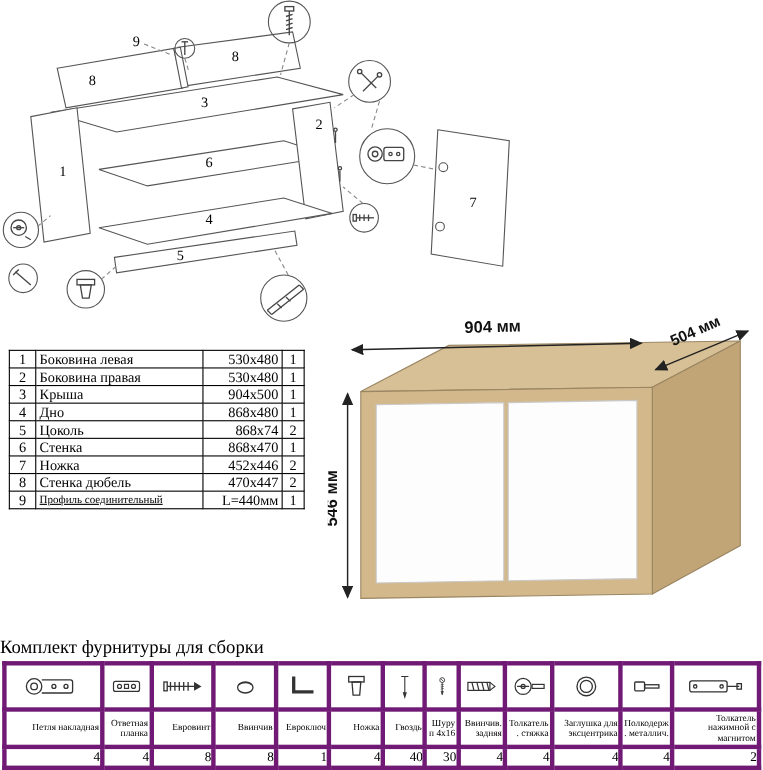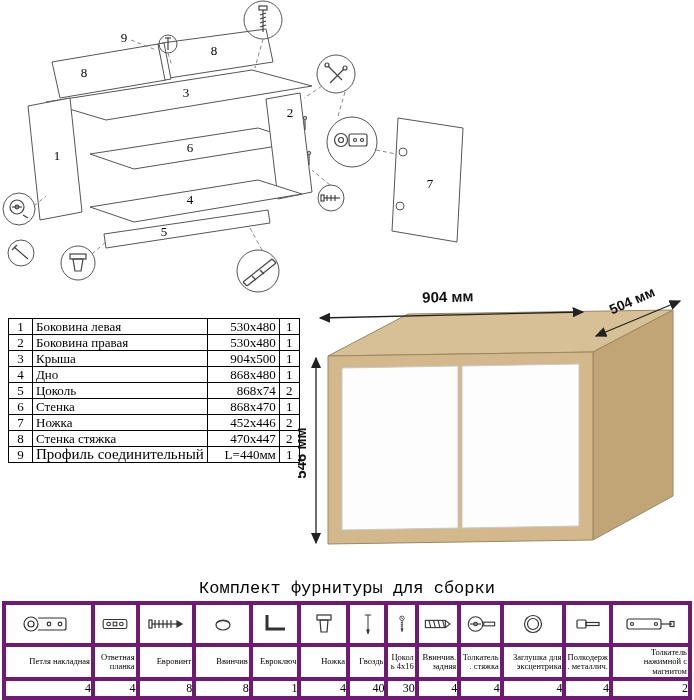--- a/index.html
+++ b/index.html
@@ -9,26 +9,26 @@
 
   .exploded { position:absolute; left:0; top:0; }
   .exploded text { font-family:"Liberation Serif", serif; }
 
   .parts-table { position:absolute; left:8px; top:318px; border-collapse:collapse; font-size:13px; }
   .parts-table td { border:1px solid #000; height:16px; line-height:15px; padding:0 3px; white-space:nowrap; }
   .parts-table td.c-num { width:24px; text-align:center; }
   .parts-table td.c-name { width:152px; }
   .parts-table td.c-size { width:72px; text-align:right;margin-left:24px; }
   .parts-table td.c-qty { width:20px; text-align:center; }
-  .parts-table tr.small td.c-name { font-size:15px; }
+  .parts-table tr.small td.c-name { font-size:10px;text-decoration:underline; }
 
   .cabinet { position:absolute; left:298px; top:288px; }
   .cabinet text { font-family:"Liberation Sans", sans-serif; font-weight:600; fill:#111; }
 
-  .hw-title { position:absolute; top:579px; left:0; width:100%; text-align:center; font-size:17px;font-family:Liberation Mono, monospace; }
+  .hw-title { position:absolute; top:579px; left:0; width:100%; text-align:left; font-size:17px; }
 
   .hw-table { position:absolute; left:2px; top:601px; border-collapse:collapse; table-layout:fixed; width:690px; }
   .hw-table td { border:4px solid #701a75; text-align:right; vertical-align:middle; overflow:hidden; }
   .hw-icon-row td { height:42px; }
   .hw-name-row td { height:30px; font-size:8.5px; line-height:1.1; padding:1px; word-wrap:break-word; }
   .hw-qty-row td { height:16px; font-size:12px; }
   .hw-table svg { display:block; margin:0 auto; }
 </style>
 </head>
 <body>
@@ -203,21 +203,21 @@
         <td class="c-qty">1</td>
       </tr>
       <tr>
         <td class="c-num">7</td>
         <td class="c-name">Ножка</td>
         <td class="c-size">452x446</td>
         <td class="c-qty">2</td>
       </tr>
       <tr>
         <td class="c-num">8</td>
-        <td class="c-name">Стенка стяжка</td>
+        <td class="c-name">Стенка дюбель</td>
         <td class="c-size">470x447</td>
         <td class="c-qty">2</td>
       </tr>
       <tr class="small">
         <td class="c-num">9</td>
         <td class="c-name">Профиль соединительный</td>
         <td class="c-size">L=440мм</td>
         <td class="c-qty">1</td>
       </tr>
     </tbody>
@@ -372,21 +372,21 @@
         </td>
       </tr>
       <tr class="hw-name-row">
         <td>Петля накладная</td>
         <td>Ответная планка</td>
         <td>Евровинт</td>
         <td>Ввинчив</td>
         <td>Евроключ</td>
         <td>Ножка</td>
         <td>Гвоздь</td>
-        <td>Цоколь 4x16</td>
+        <td>Шуруп 4x16</td>
         <td>Ввинчив. задняя</td>
         <td>Толкатель. стяжка</td>
         <td>Заглушка для эксцентрика</td>
         <td>Полкодерж. металлич.</td>
         <td>Толкатель нажимной с магнитом</td>
       </tr>
       <tr class="hw-qty-row">
         <td>4</td>
         <td>4</td>
         <td>8</td>

